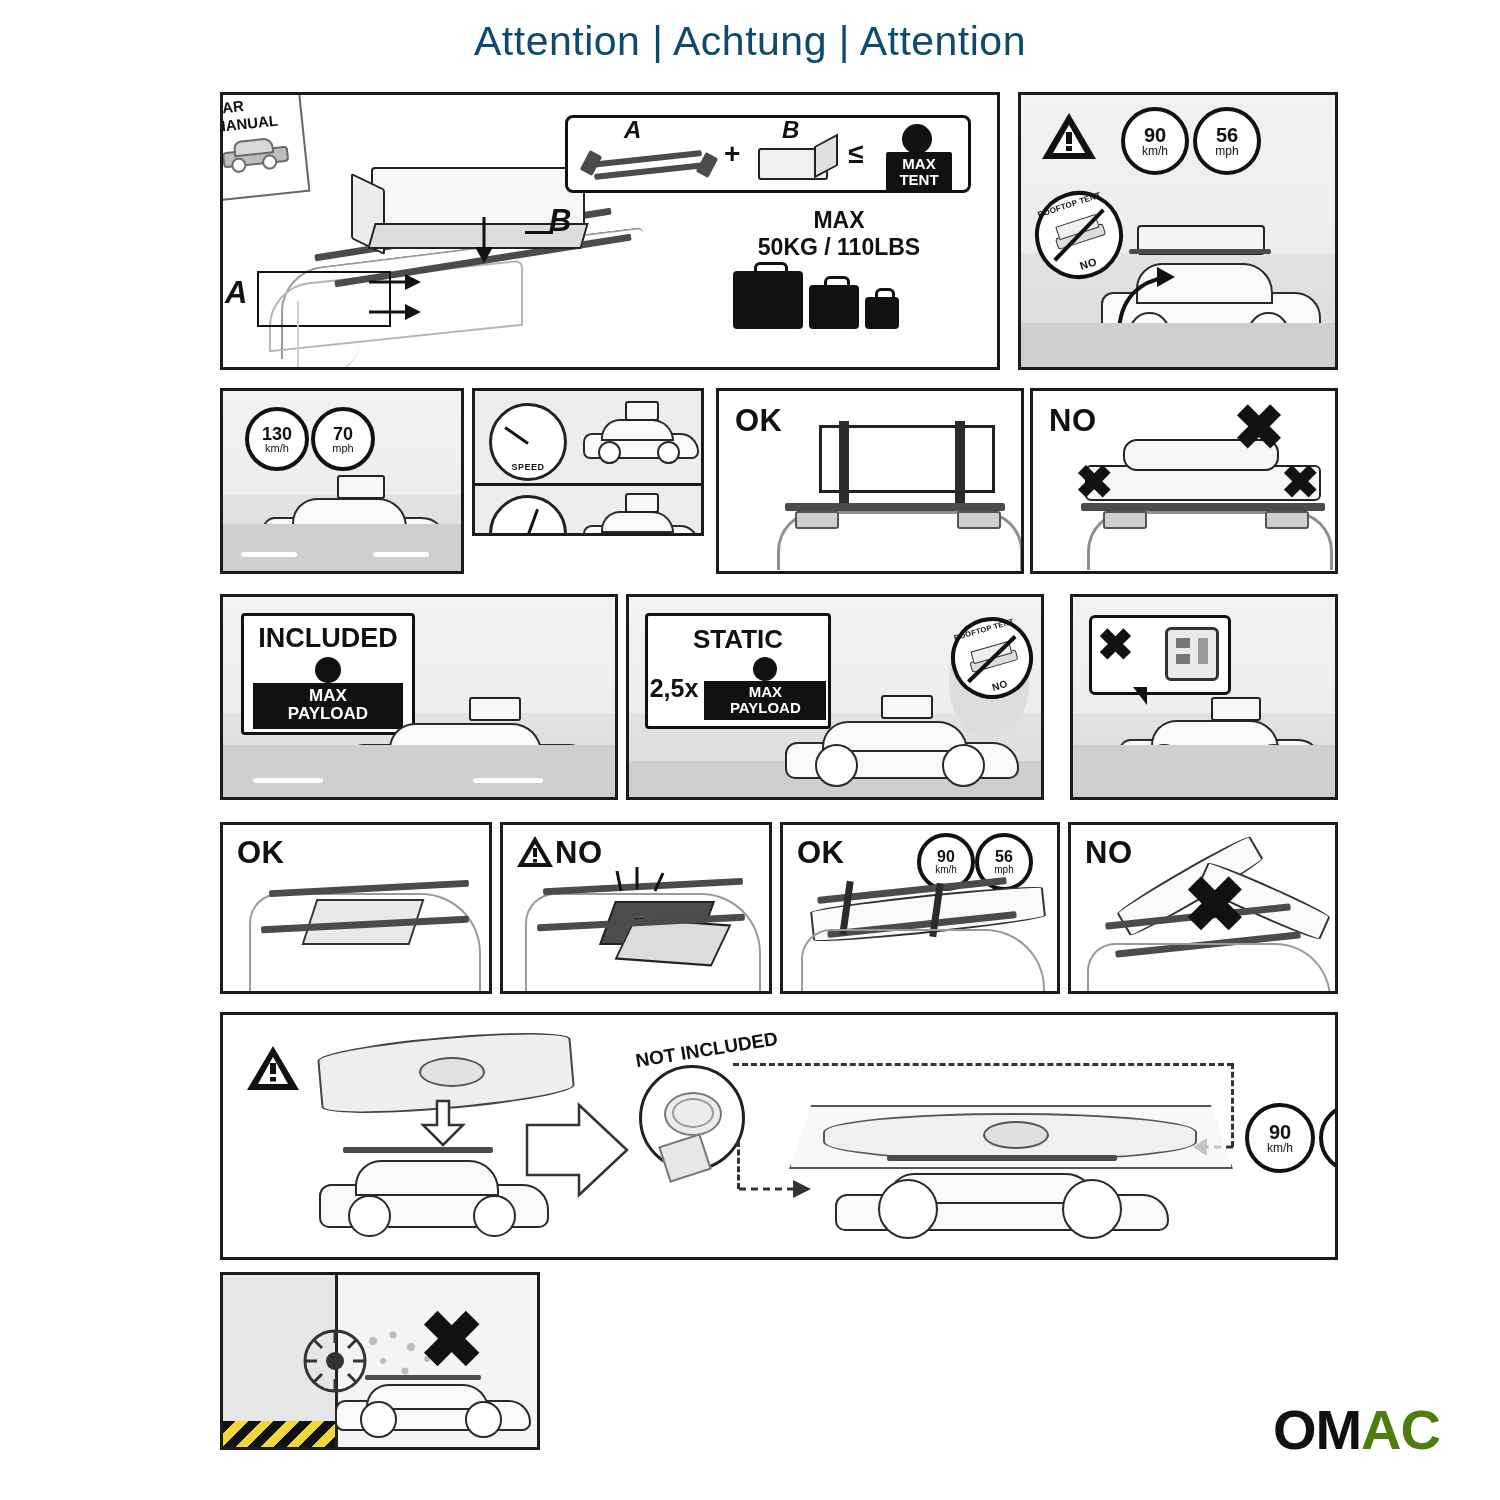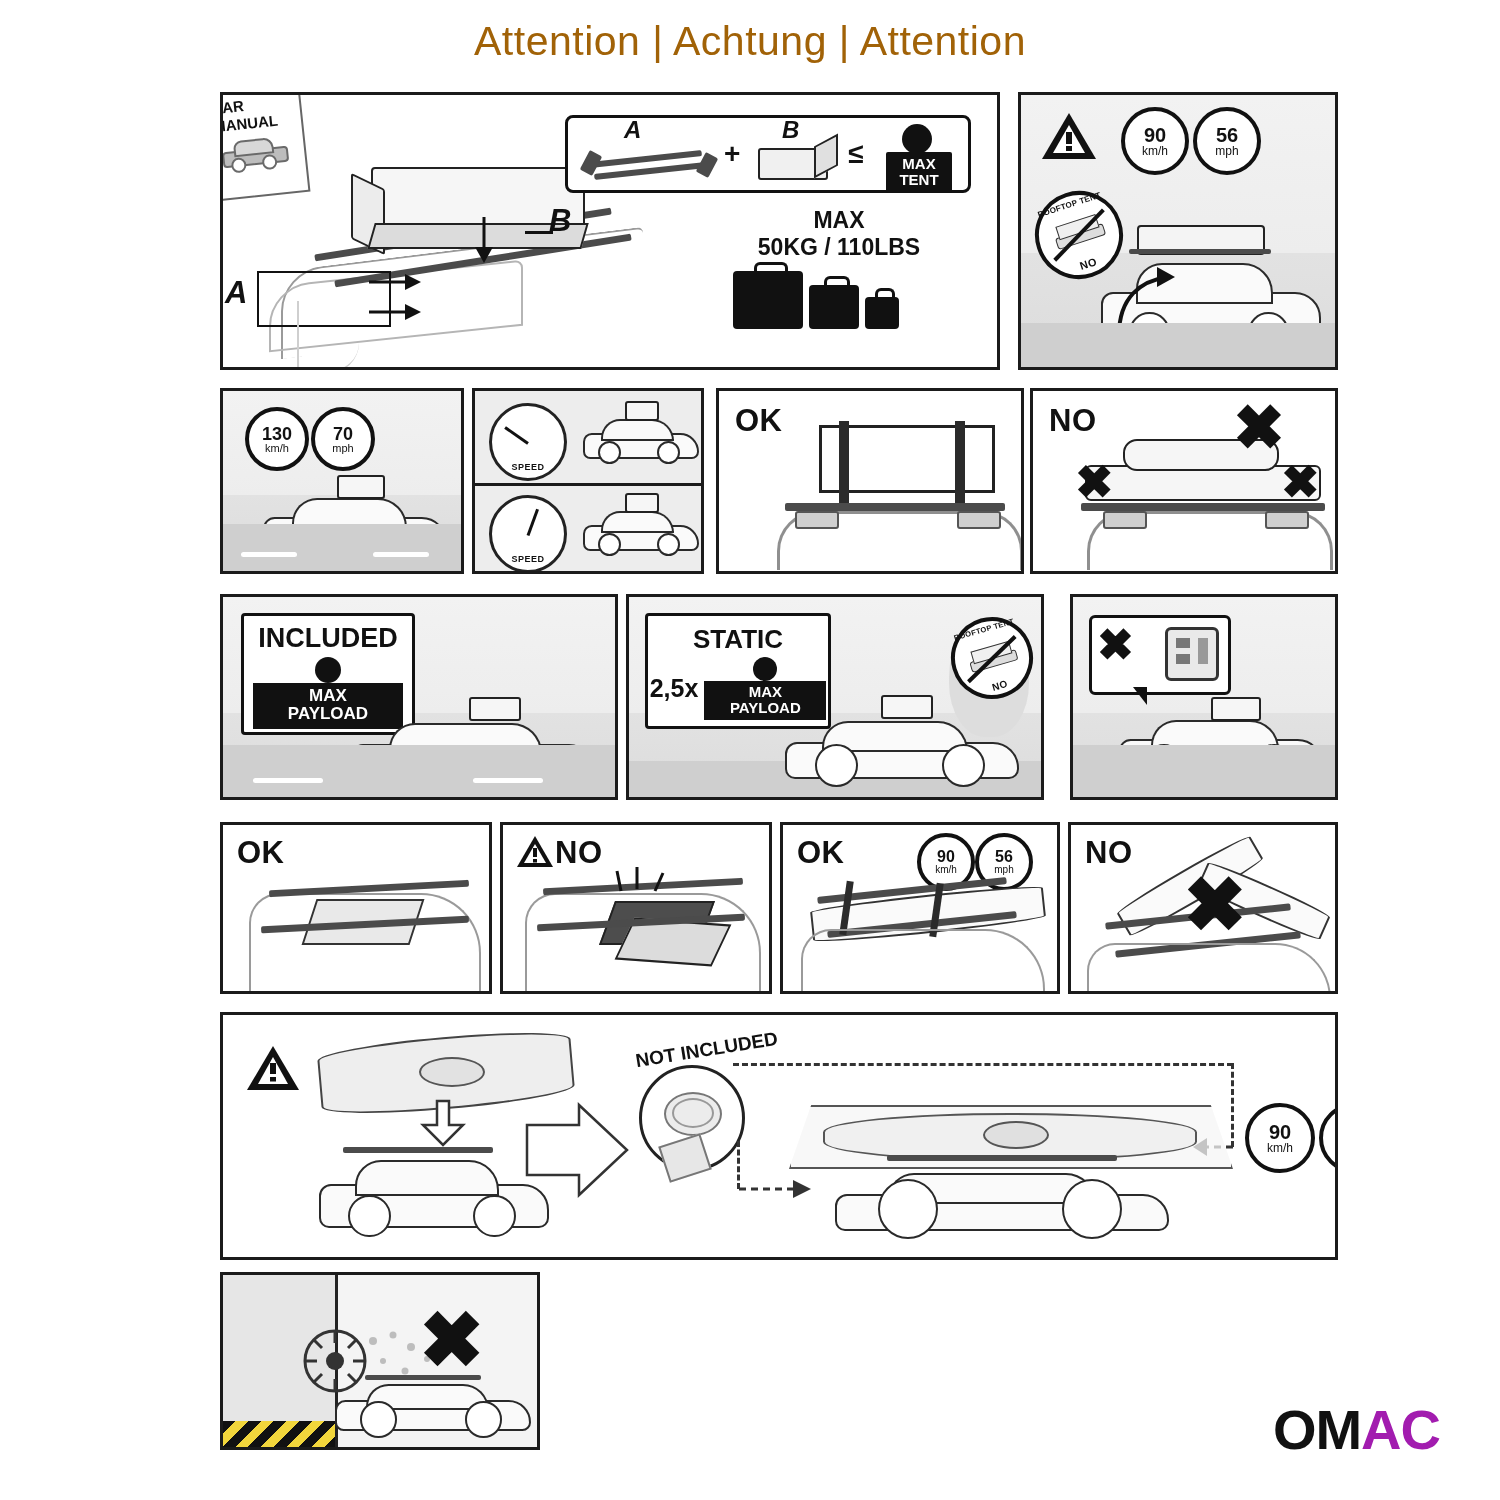--- a/index.html
+++ b/index.html
@@ -1,17 +1,17 @@
 <!DOCTYPE html>
 <html><head>
 <meta charset="utf-8">
 <style>
   html,body{margin:0;padding:0;background:#fff;}
   body{width:1500px;height:1500px;font-family:"Liberation Sans",sans-serif;color:#111;position:relative;overflow:hidden;}
-  .title{position:absolute;left:0;top:18px;width:1500px;text-align:center;font-size:41px;font-weight:400;letter-spacing:.5px;color:#a16207;}
+  .title{position:absolute;left:0;top:18px;width:1500px;text-align:center;font-size:41px;font-weight:400;letter-spacing:.5px;color:#0c4a6e;}
   .panel{position:absolute;border:3px solid #1b1b1b;background:#fff;box-sizing:border-box;overflow:hidden;}
   .sky{position:absolute;left:0;top:0;right:0;bottom:0;background:linear-gradient(#f2f2f2 0%,#ededed 58%,#e2e2e2 58%,#dcdcdc 100%);}
   .road{position:absolute;left:0;right:0;bottom:0;height:26%;background:#cfcfcf;}
   .roadline{position:absolute;height:5px;background:#fff;border-radius:3px;}
   
   .car{position:absolute;}
   .car .body{position:absolute;left:0;bottom:12%;width:100%;height:42%;background:#fafafa;border:2.5px solid #2a2a2a;border-radius:12px 26px 10px 10px;}
   .car .cab{position:absolute;left:16%;bottom:46%;width:62%;height:34%;background:#fafafa;border:2.5px solid #2a2a2a;border-radius:26px 30px 0 0;}
   .car .wheel{position:absolute;bottom:2%;width:17%;height:0;padding-bottom:17%;border-radius:50%;background:#fff;border:2.5px solid #2a2a2a;}
   .car .wheel.w1{left:13%;}
@@ -33,21 +33,21 @@
   .slash{position:absolute;left:6%;top:48%;width:88%;height:4px;background:#111;transform:rotate(-28deg);}
   .gauge{position:absolute;border:3px solid #222;border-radius:50%;background:#fff;}
   .gauge .needle{position:absolute;left:50%;top:50%;height:3px;background:#111;transform-origin:left center;}
   .gauge .lbl{position:absolute;bottom:6px;left:0;width:100%;text-align:center;font-size:9px;font-weight:bold;letter-spacing:.5px;}
   .dash{position:absolute;border-top:3px dashed #333;}
   .dashv{position:absolute;border-left:3px dashed #333;}
   .arrow{position:absolute;}
   .brandwrap{position:absolute;right:60px;bottom:38px;display:flex;align-items:center;}
   .brand{font-size:56px;font-weight:bold;letter-spacing:-1px;}
   .brand .k{color:#111;}
-  .brand .r{color:#a21caf;}
+  .brand .r{color:#4d7c0f;}
   .hatch{position:absolute;background:repeating-linear-gradient(135deg,#111 0 9px,#f2d63c 9px 18px);}
   .bagsrow{position:absolute;display:flex;align-items:flex-end;gap:6px;}
   .bag{background:#111;border-radius:4px;position:relative;}
   .bag:before{content:"";position:absolute;left:30%;top:-9px;width:40%;height:10px;border:3px solid #111;border-bottom:none;border-radius:6px 6px 0 0;}
   .tinycar{position:absolute;}
   .plus{position:absolute;font-size:28px;font-weight:bold;}
   .leq{position:absolute;font-size:28px;font-weight:bold;}
   .maxload{position:absolute;background:#111;color:#fff;font-weight:bold;font-size:15px;text-align:center;line-height:1.05;border-radius:2px;}
   .weighthead{position:absolute;width:34px;height:34px;border-radius:50%;background:#111;}
   .mantxt{position:absolute;font-weight:bold;font-size:15px;line-height:1.05;}
@@ -213,21 +213,21 @@
       <div class="cab"></div>
       <div class="wheel w1"></div>
       <div class="wheel w2"></div>
   </div>
   <div class="box" style="left:114px;top:84px;width:44px;height:20px;border-radius:3px;"></div>
   <div class="road"></div>
   <div class="roadline" style="left:18px;bottom:14px;width:56px;"></div>
   <div class="roadline" style="left:150px;bottom:14px;width:56px;"></div>
 </div>
 
-<div class="panel" style="left:472px;top:388px;width:232px;height:186px;">
+<div class="panel" style="left:472px;top:388px;width:232px;height:148px;">
   <div class="sky" style="background:#ededed;"></div>
 
   <div class="gauge" style="left:14px;top:12px;width:72px;height:72px;">
     <div class="needle" style="width:28px;transform:rotate(215deg);"></div>
     <div class="lbl">SPEED</div>
   </div>
   <div class="car" style="left:108px;top:22px;width:112px;height:52px;">
     <div class="body"></div>
       <div class="cab"></div>
       <div class="wheel w1"></div>

